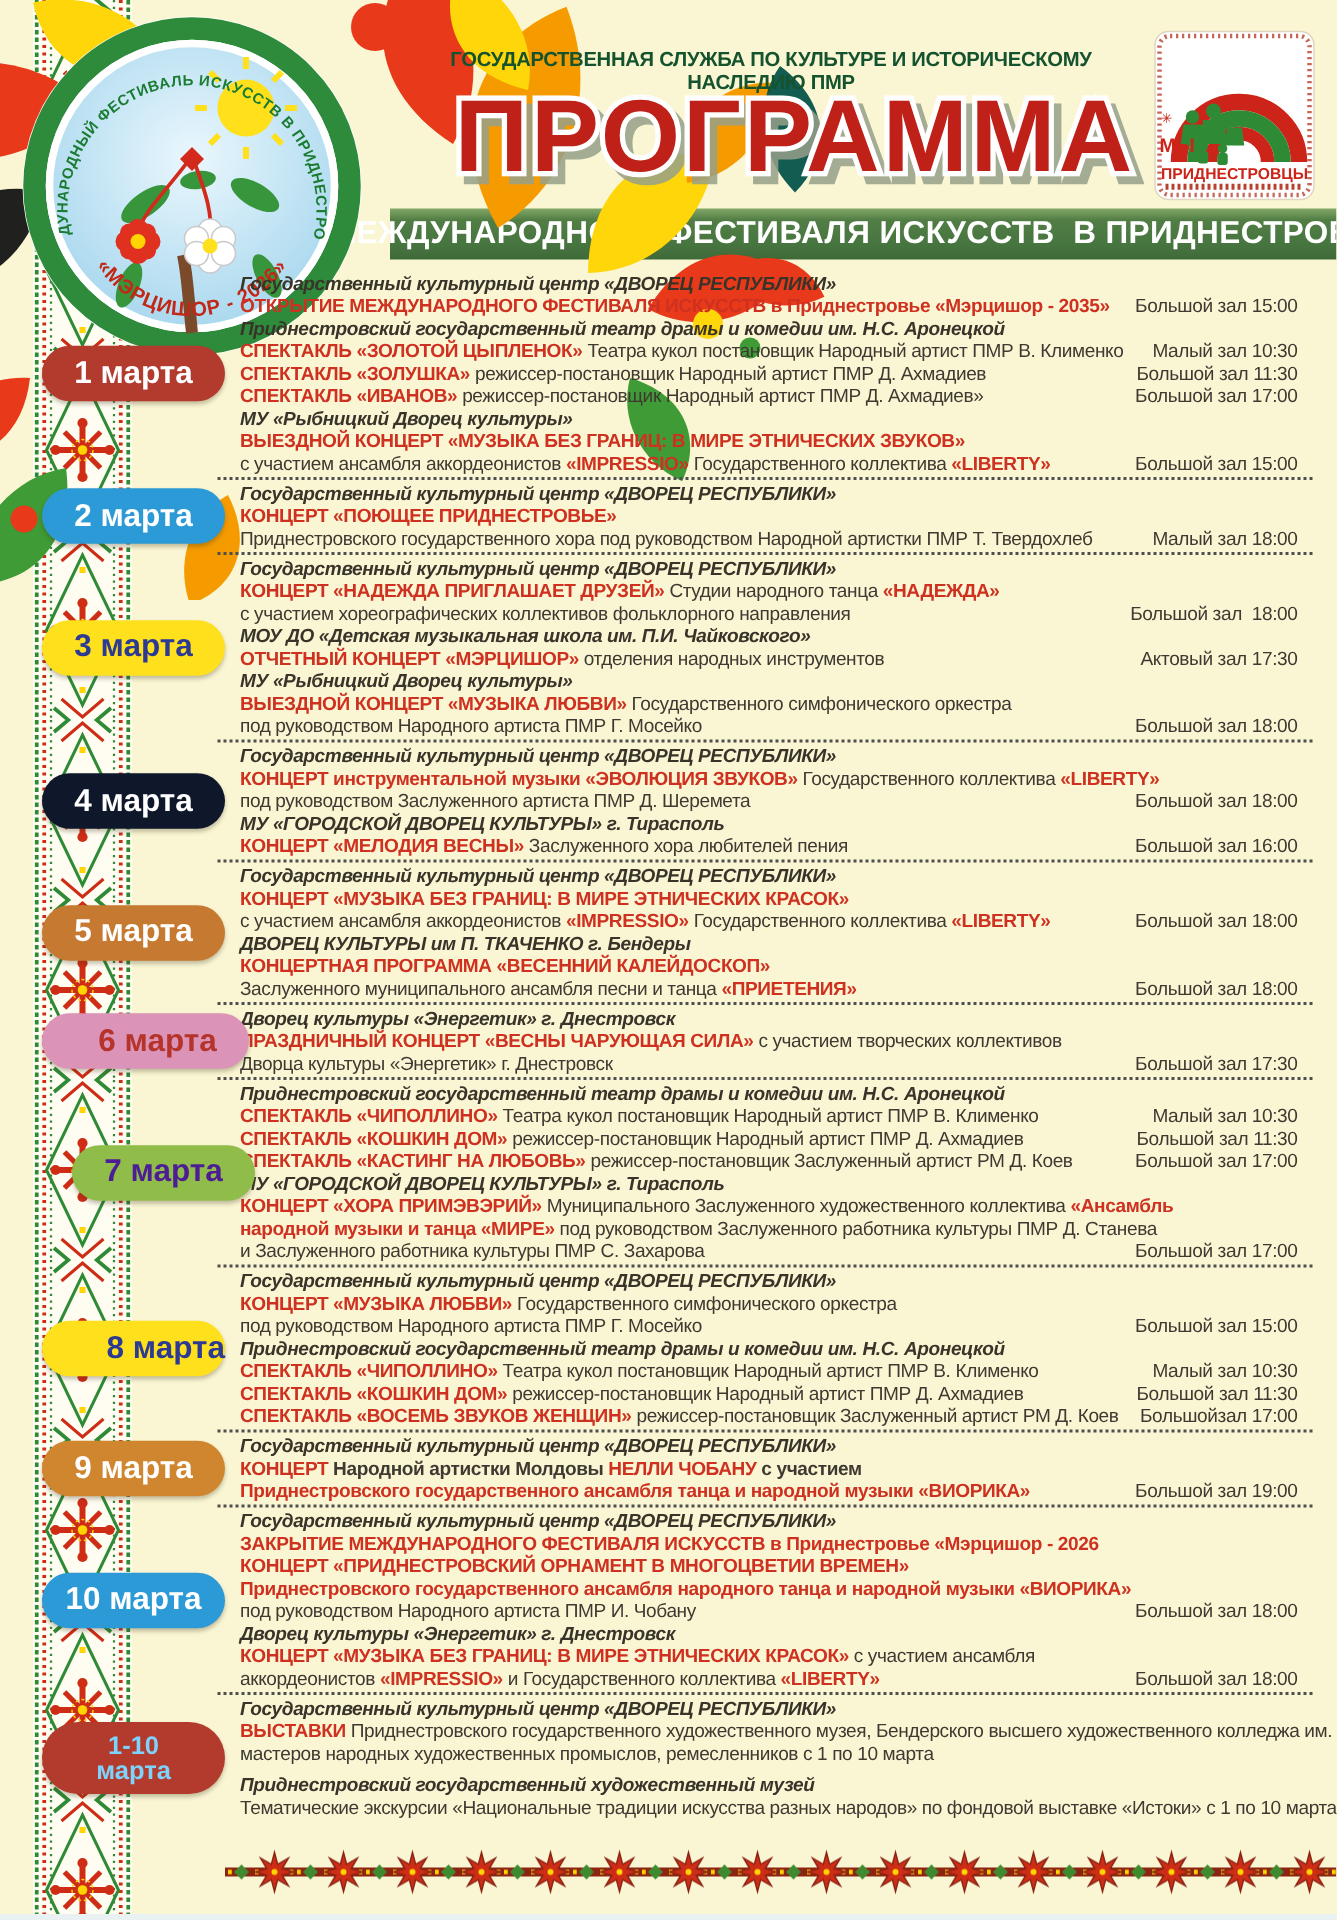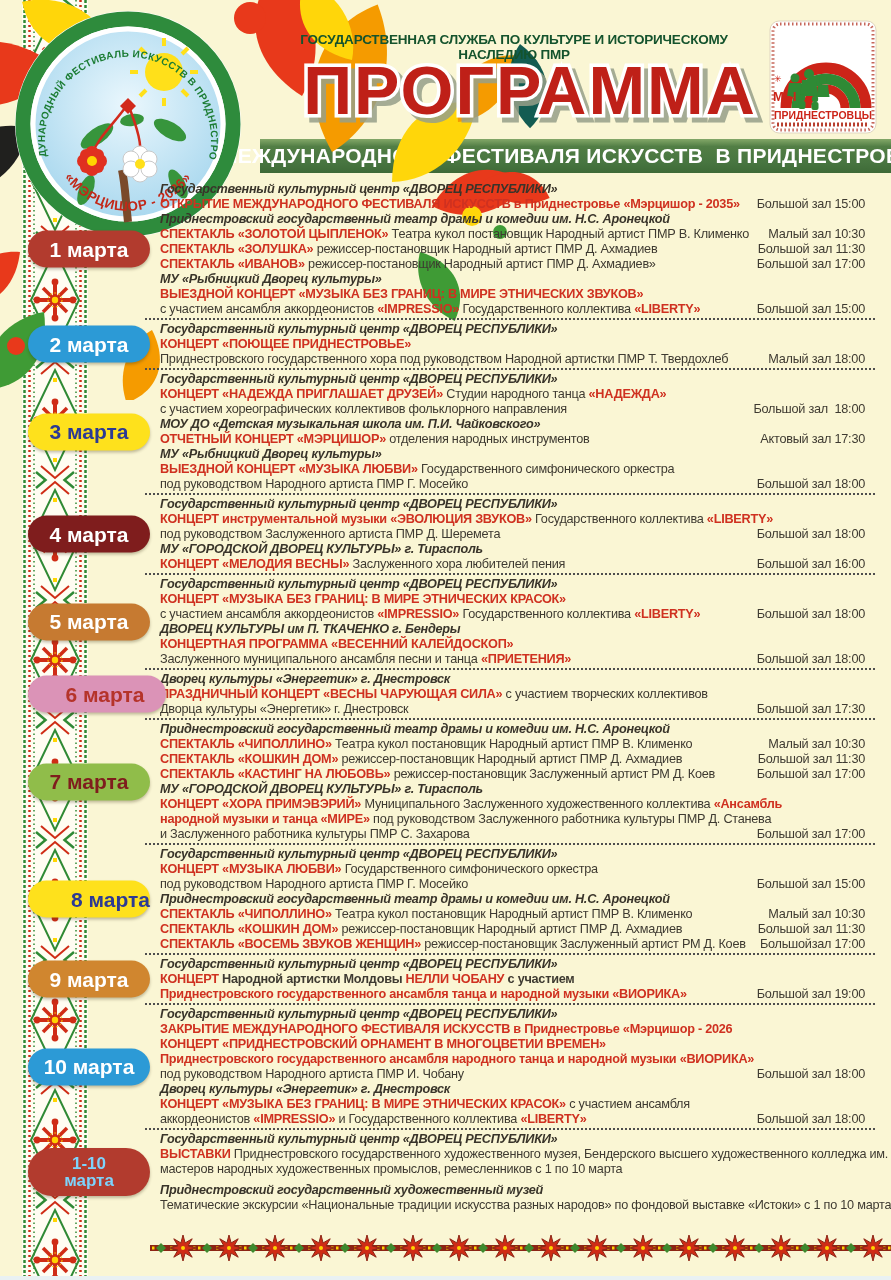--- a/index.html
+++ b/index.html
@@ -300,21 +300,21 @@
           <div class="line">
             <span class="line-text"><span class="seg-r">ВЫЕЗДНОЙ КОНЦЕРТ «МУЗЫКА ЛЮБВИ» </span><span class="seg-n">Государственного симфонического оркестра</span></span>
           </div>
           <div class="line">
             <span class="line-text"><span class="seg-n">под руководством Народного артиста ПМР Г. Мосейко</span></span>
             <span class="time">Большой зал 18:00</span>
           </div>
         </div>
       </section>
       <section class="section">
-        <div class="badge" style="background: #7f1d1d; color: rgb(255, 255, 255);">
+        <div class="badge" style="background: #0f172a; color: rgb(255, 255, 255);">
           <div class="badge-line">4 марта</div>
         </div>
         <div class="sec-body">
           <div class="line">
             <span class="line-text"><span class="seg-v">Государственный культурный центр «ДВОРЕЦ РЕСПУБЛИКИ»</span></span>
           </div>
           <div class="line">
             <span class="line-text"><span class="seg-r">КОНЦЕРТ инструментальной музыки «ЭВОЛЮЦИЯ ЗВУКОВ» </span><span class="seg-n">Государственного коллектива </span><span class="seg-r">«LIBERTY»</span></span>
           </div>
           <div class="line">
@@ -368,21 +368,21 @@
           <div class="line">
             <span class="line-text"><span class="seg-r">ПРАЗДНИЧНЫЙ КОНЦЕРТ «ВЕСНЫ ЧАРУЮЩАЯ СИЛА» </span><span class="seg-n">с участием творческих коллективов</span></span>
           </div>
           <div class="line">
             <span class="line-text"><span class="seg-n">Дворца культуры «Энергетик» г. Днестровск</span></span>
             <span class="time">Большой зал 17:30</span>
           </div>
         </div>
       </section>
       <section class="section">
-        <div class="badge" style="background: rgb(144, 189, 74); color: #7f1d1d;">
+        <div class="badge" style="background: rgb(144, 189, 74); color: #4c1d95; margin-left: 20px;">
           <div class="badge-line">7 марта</div>
         </div>
         <div class="sec-body">
           <div class="line">
             <span class="line-text"><span class="seg-v">Приднестровский государственный театр драмы и комедии им. Н.С. Аронецкой</span></span>
           </div>
           <div class="line">
             <span class="line-text"><span class="seg-r">СПЕКТАКЛЬ «ЧИПОЛЛИНО» </span><span class="seg-n">Театра кукол постановщик Народный артист ПМР В. Клименко</span></span>
             <span class="time">Малый зал 10:30</span>
           </div>

